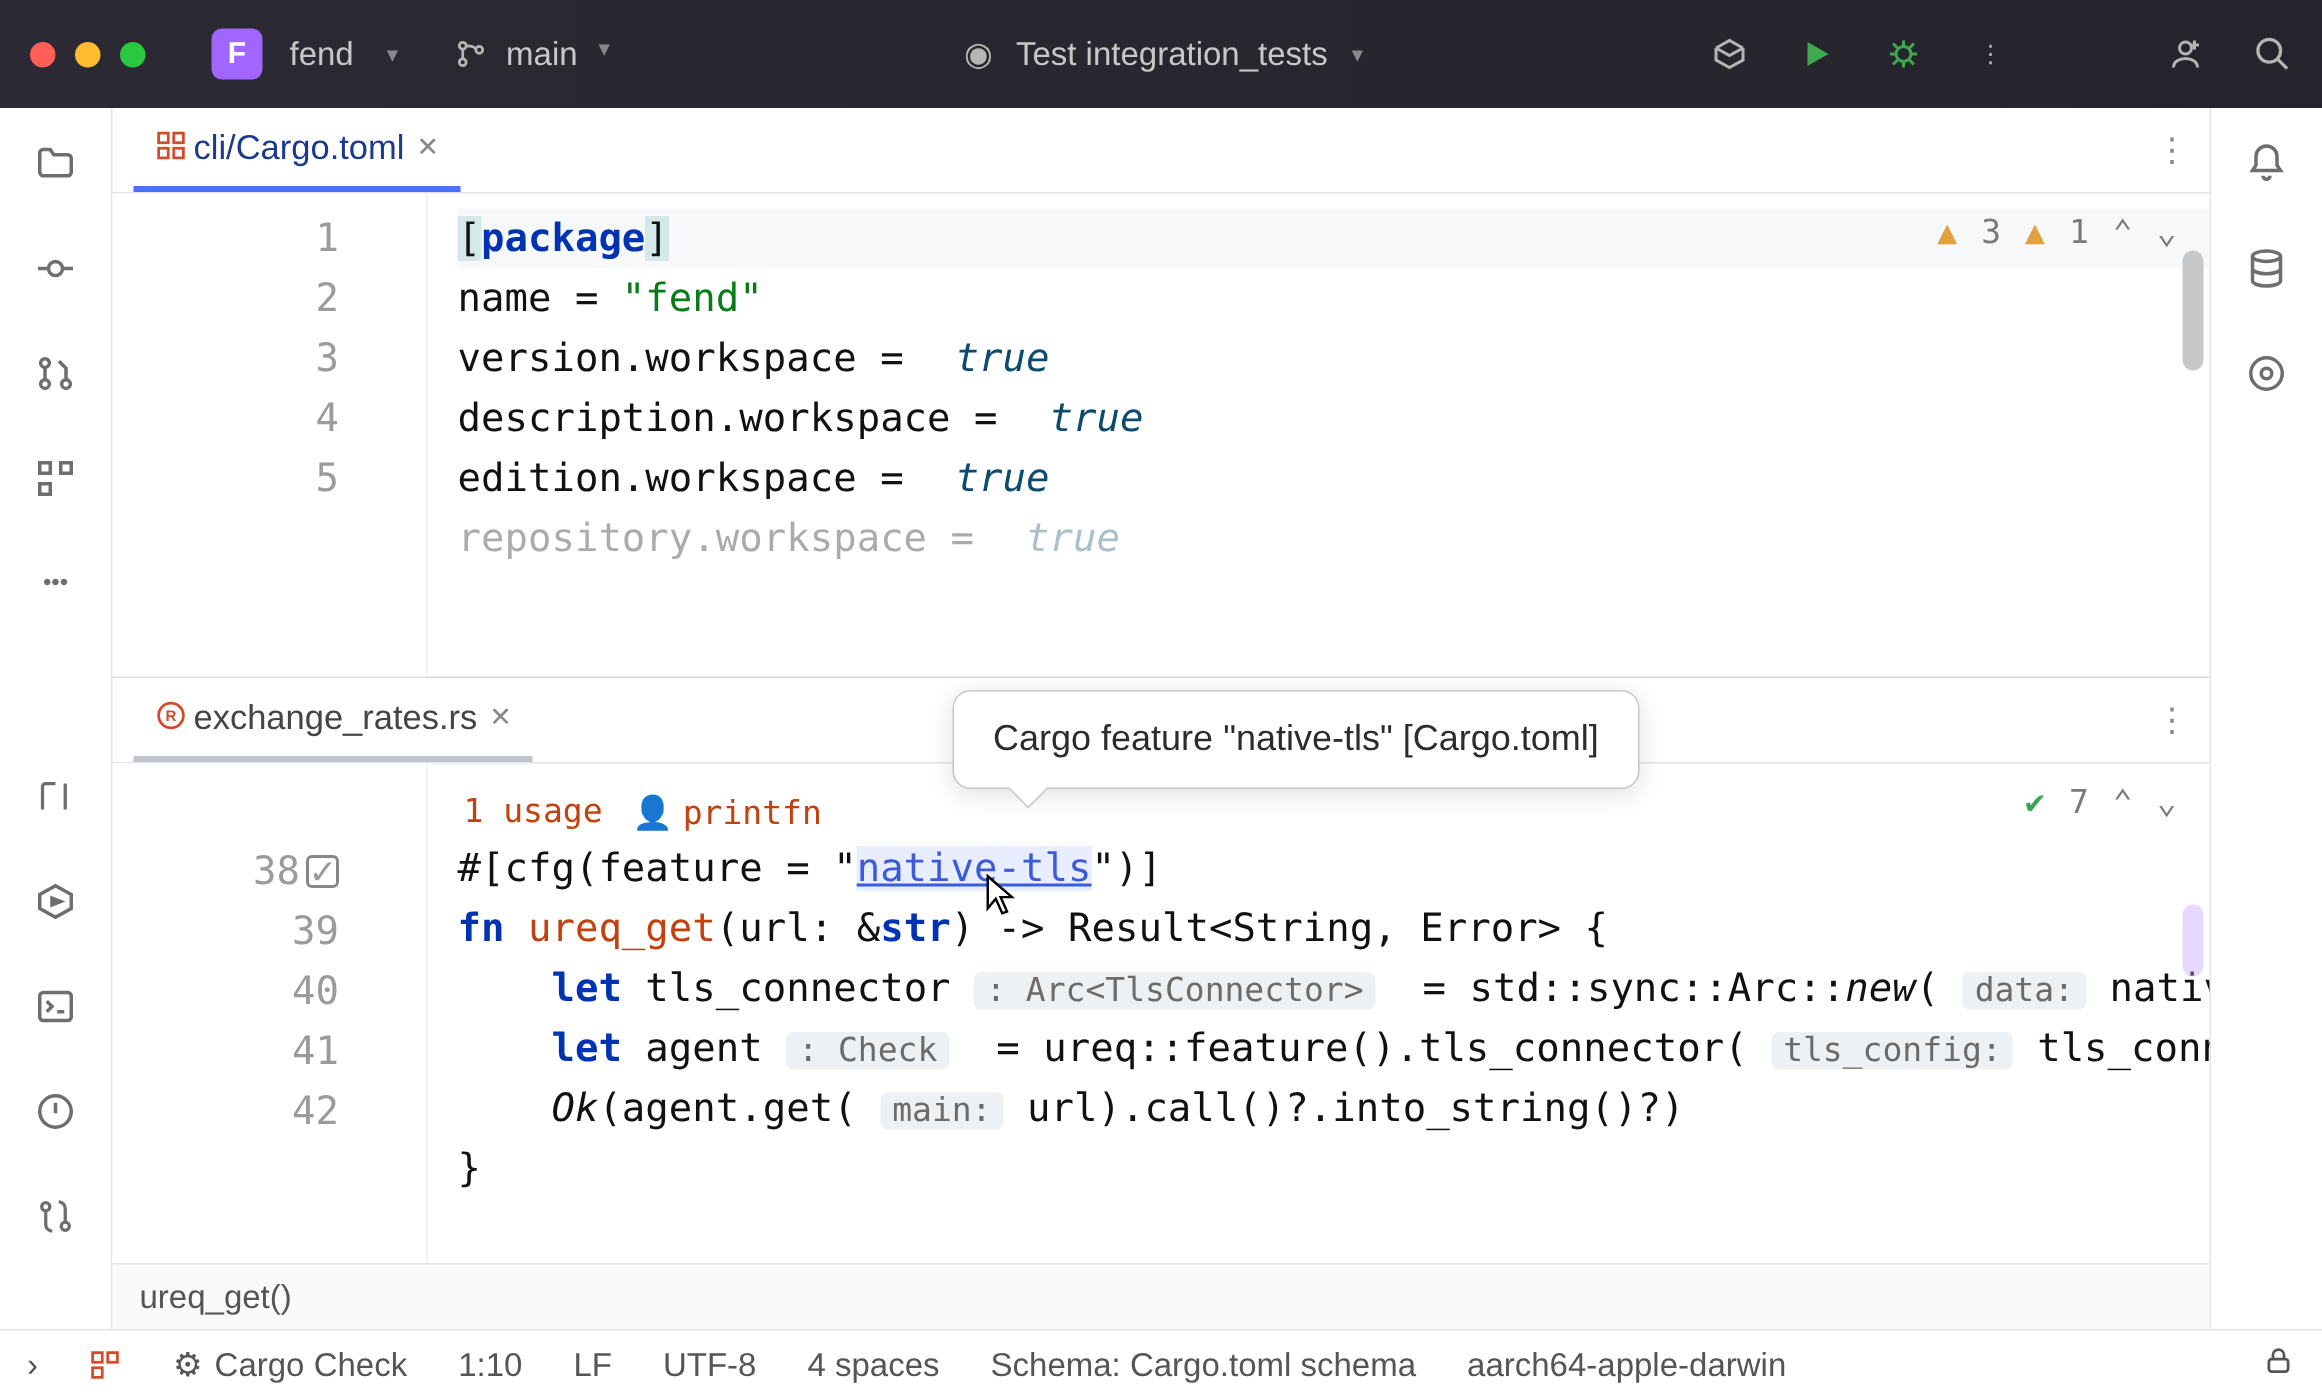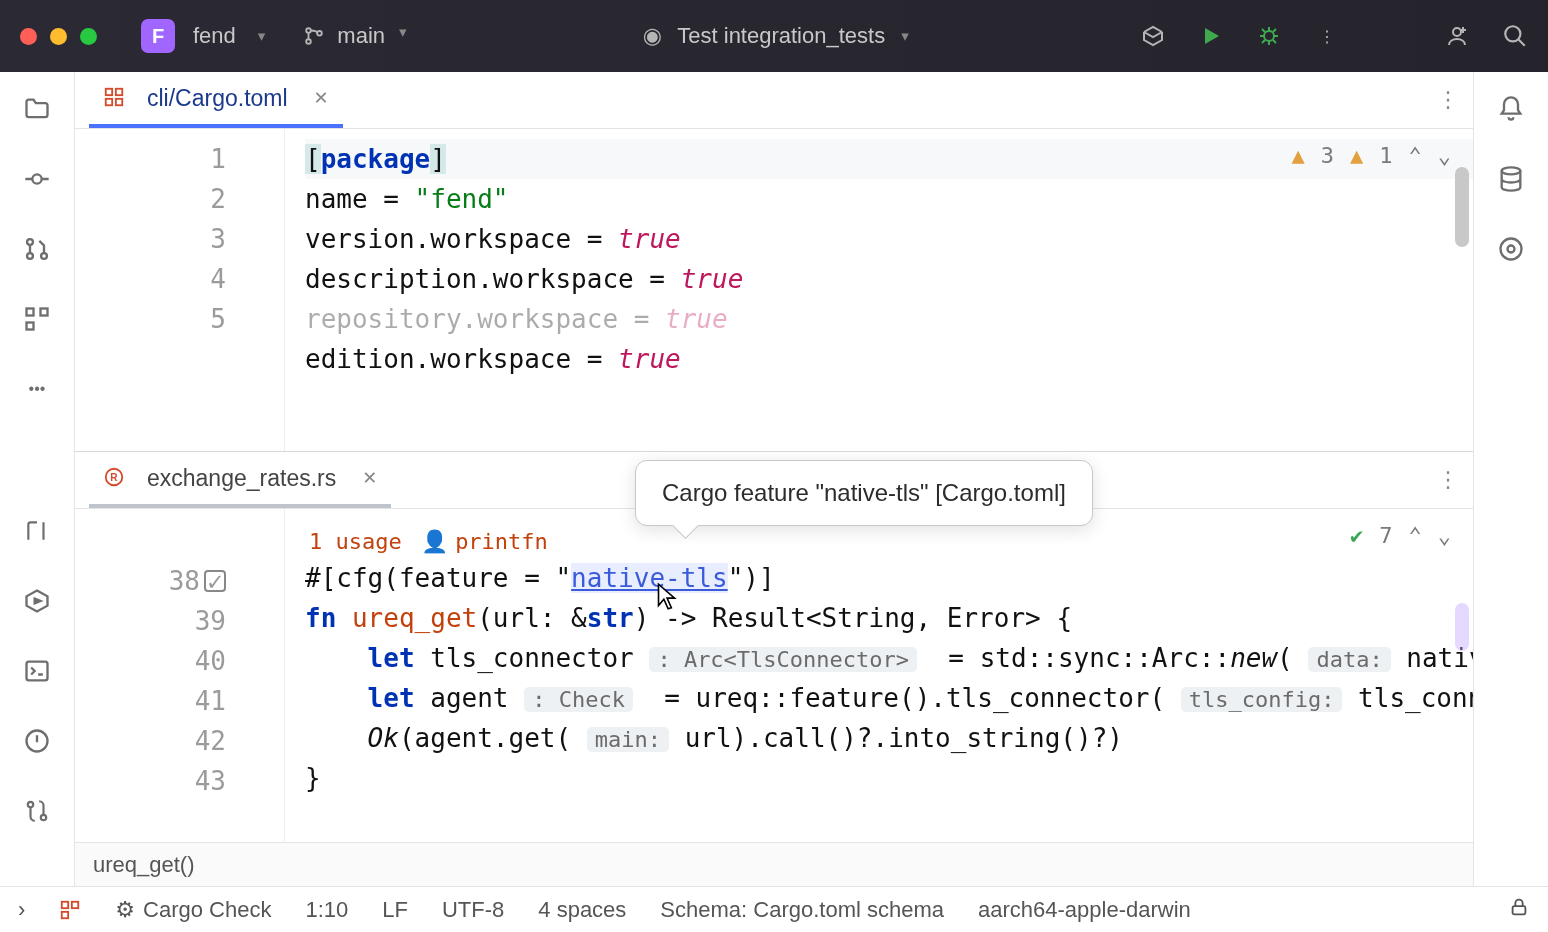--- a/index.html
+++ b/index.html
@@ -75,21 +75,21 @@
   height: 57px;
   display: flex;
   align-items: center;
   padding: 0 14px;
   gap: 12px;
   border-bottom: 1px solid #e4e4e4;
 }
 .tab {
   display: flex;
   align-items: center;
-  gap: 20px;
+  gap: 2px;
   padding: 0 14px;
   height: 56px;
   border-bottom: 4px solid #4a72ff;
   font-size: 23px;
   color: #1b3a8c;
 }
 .tab-inactive { border-bottom-color: transparent; color: #444; }
 .tab-close { color: #888; font-size: 18px; margin-left: 6px; }
 .tab-icon { width: 24px; height: 24px; color: #888; }
 .tab-icon.rust { color: #d44b2b; }
@@ -101,21 +101,21 @@
   text-align: right;
   padding: 10px 58px 0 0;
   background: #fff;
   border-right: 1px solid #eee;
   user-select: none;
 }
 .gutter .ln { height: 40px; line-height: 40px; }
 .code-area { flex: 1; padding: 10px 0 0 20px; position: relative; overflow: hidden; }
 .code-line { height: 40px; line-height: 40px; white-space: pre; color: #111; }
 .kw { color: #0033b3; font-weight: 600; }
-.kw-it { color: #be185d; font-style: italic; }
+.kw-it { color: #0c4a6e; font-style: italic; margin-left: 19px; }
 .str { color: #067d17; }
 .fn-name { color: #c2410c; }
 .hint { background: #eef1f3; color: #6b6b6b; padding: 0 8px; border-radius: 5px; font-size: 22px; }
 .link { color: #3b5bdb; text-decoration: underline; background: #e8edff; }
 .highlight-bracket { background: #d6e9ea; }
 .sel-line { background: #f7f8fa; }
 .problems-badge {
   position: absolute;
   top: 14px;
   right: 22px;
@@ -380,22 +380,22 @@
             <span class="warn-ic">▲</span>
               <span>1</span>
             <span>⌃</span>
             <span>⌄</span>
           </div>
           <div class="scroll-thumb"></div>
           <div class="code-line sel-line"><span class="highlight-bracket">[</span><span class="kw">package</span><span class="highlight-bracket">]</span></div>
           <div class="code-line">name = <span class="str">"fend"</span></div>
           <div class="code-line">version.workspace = <span class="kw-it">true</span></div>
           <div class="code-line">description.workspace = <span class="kw-it">true</span></div>
+          <div class="code-line">edition.workspace = <span class="kw-it">true</span></div>
           <div class="code-line" style="opacity:.35">repository.workspace = <span class="kw-it">true</span></div>
-          <div class="code-line">edition.workspace = <span class="kw-it">true</span></div>
         </div>
       </div>
     </div>
 
     <div class="editor-pane pane-bottom">
       <div class="tab-bar">
         <div class="tab tab-inactive" style="border-bottom:4px solid #bfc4cc">
           <span class="tab-icon rust">
             <svg viewBox="0 0 24 24" width="22" height="22" fill="currentColor">
                 <circle cx="12" cy="12" r="9" fill="none" stroke="currentColor" stroke-width="2"></circle>
@@ -410,21 +410,20 @@
       <div class="editor-body">
         <div class="gutter" style="padding-top:52px">
           <div class="ln" style="display:flex;justify-content:flex-end;gap:4px;align-items:center">
               <span>38</span>
               <span class="checkbox-inline">✓</span>
             </div>
           <div class="ln">39</div>
           <div class="ln">40</div>
           <div class="ln">41</div>
           <div class="ln">42</div>
-          <div class="ln">43</div>
         </div>
         <div class="code-area">
           <div class="problems-badge">
             <span class="check-ic">✔</span>
               <span>7</span>
             <span>⌃</span>
             <span>⌄</span>
           </div>
           <div class="scroll-thumb2"></div>
           <div class="usage-bar">

